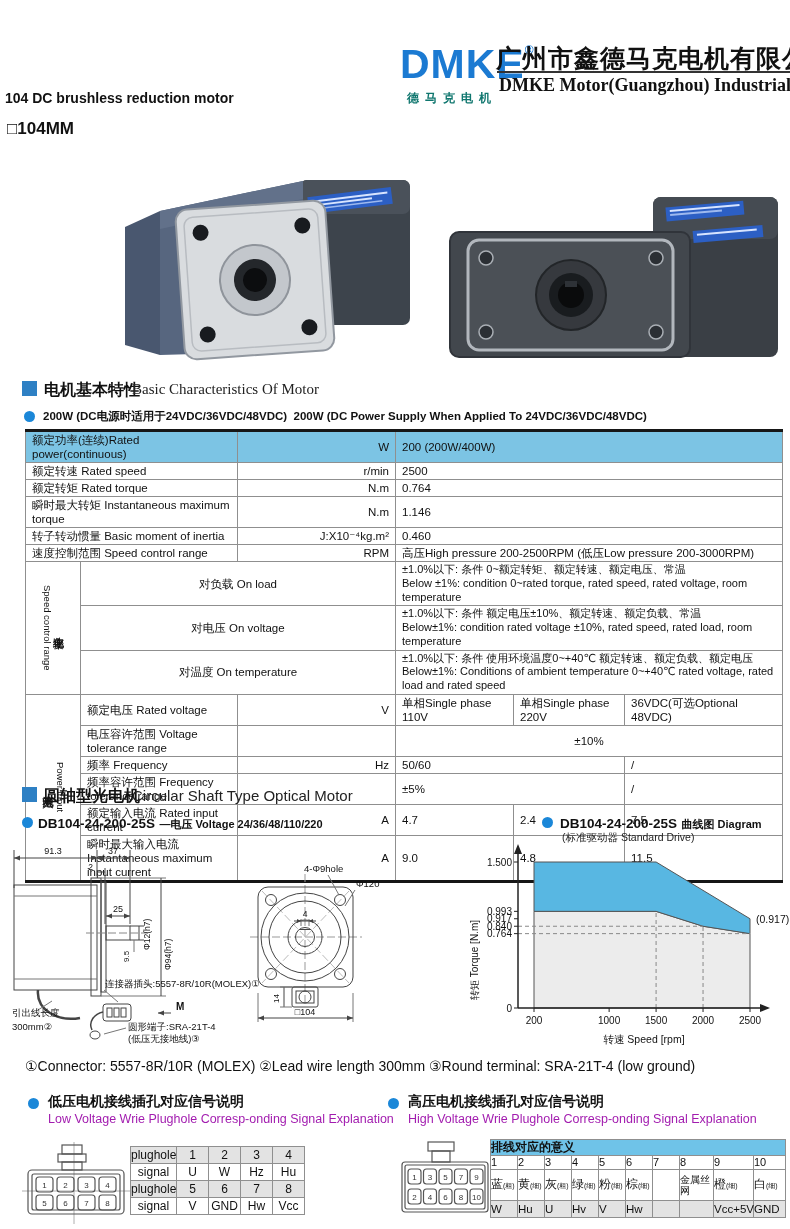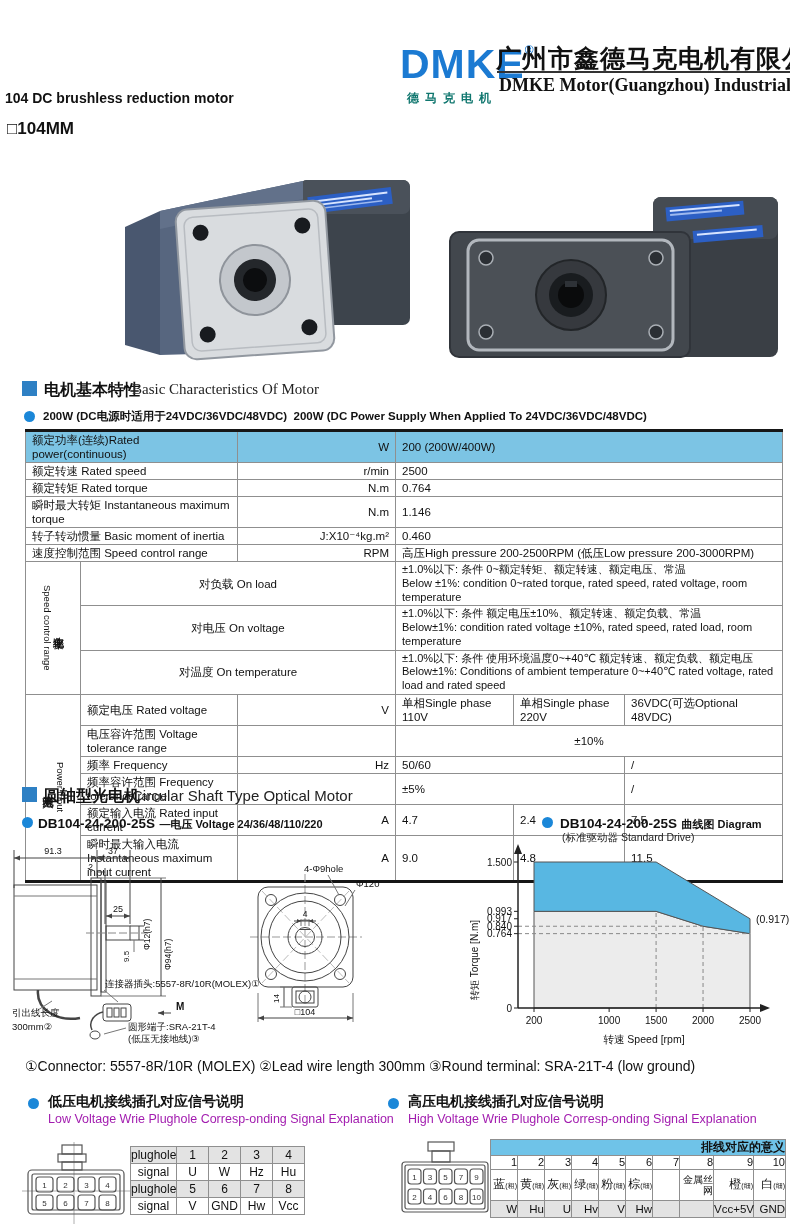--- a/index.html
+++ b/index.html
@@ -46,21 +46,21 @@
 
   
   svg text{font-family:"Liberation Sans","DejaVu Sans",sans-serif;}
   .note-line{font-size:14px;color:#111;white-space:nowrap;}
 
   
   table.pins{border-collapse:collapse;table-layout:fixed;}
   table.pins td{border:1px solid #8f8f8f;font-size:12px;text-align:center;padding:0;height:16px;}
   tr.grayrow td{background:#e3e3e3;}
   table.hv{border-collapse:collapse;table-layout:fixed;width:295px;}
-  table.hv td{border:1px solid #8f8f8f;font-size:11px;text-align:right;padding:0;line-height:1.1;margin-left:40px;}
+  table.hv td{border:1px solid #8f8f8f;font-size:11px;text-align:left;padding:0;line-height:1.1;margin-left:40px;}
   tr.hv-head td{background:#6fc3e8;font-weight:700;font-size:12px;height:15px;}
   tr.hv-num td{height:13px;}
   tr.hv-color td{height:30px;font-size:12px;}
   tr.hv-sig td{background:#e3e3e3;height:16px;font-size:11.5px;}
   .wire-tag{font-size:7px;}
   .bot-zh{font-size:14px;font-weight:700;white-space:nowrap;}
   .bot-en{font-size:12.5px;color:#a21caf;white-space:nowrap;}
 </style>
 </head>
 <body>

